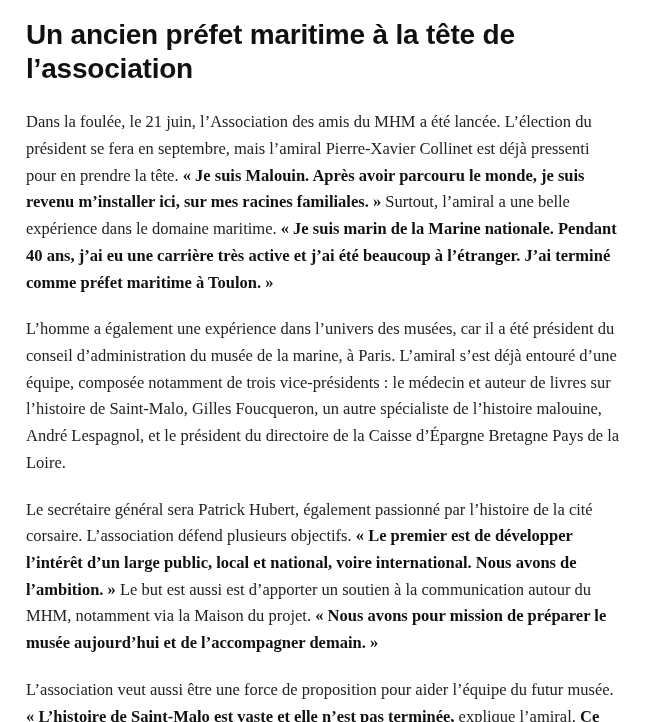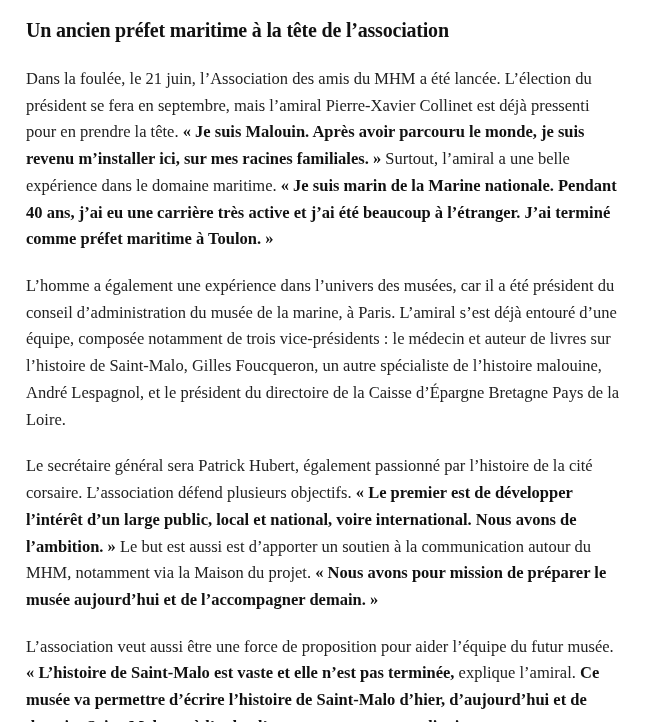--- a/index.html
+++ b/index.html
@@ -13,22 +13,22 @@
     font-family: "Liberation Serif", serif;
     color: #1a1a1a;
     overflow: hidden;
   }
   .article {
     padding: 18px 26px 0 26px;
     box-sizing: border-box;
     width: 656px;
   }
   .headline {
-    font-family: Liberation Serif, serif;
-    font-size: 20px;
+    font-family: Liberation Sans, sans-serif;
+    font-size: 28px;
     font-weight: bold;
     line-height: 1.2;
     color: #111111;
     margin: 0 0 24px 0;
     letter-spacing: -0.2px;
   }
   .para {
     font-size: 16.5px;
     line-height: 1.62;
     color: #222222;

